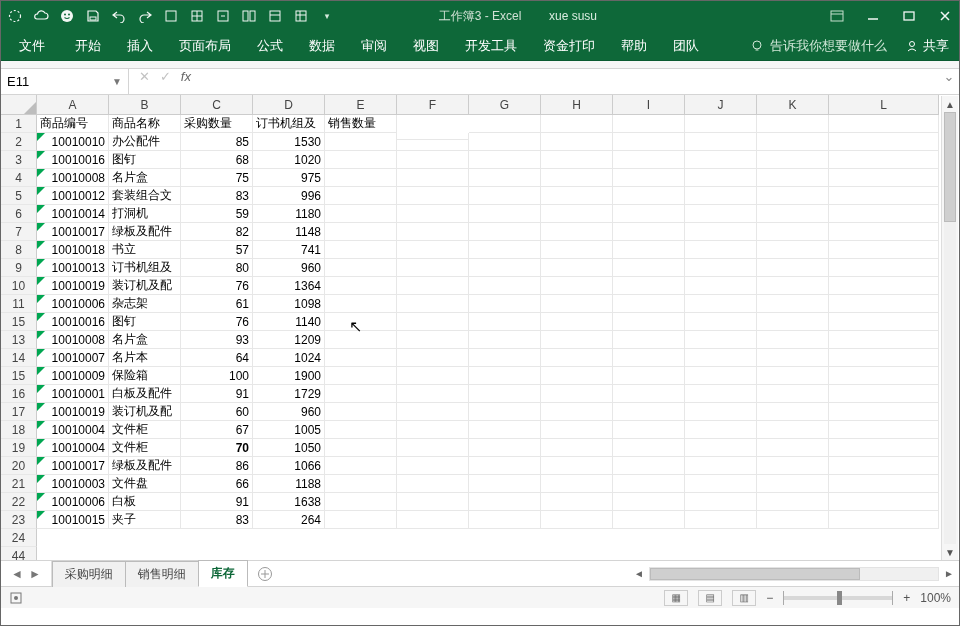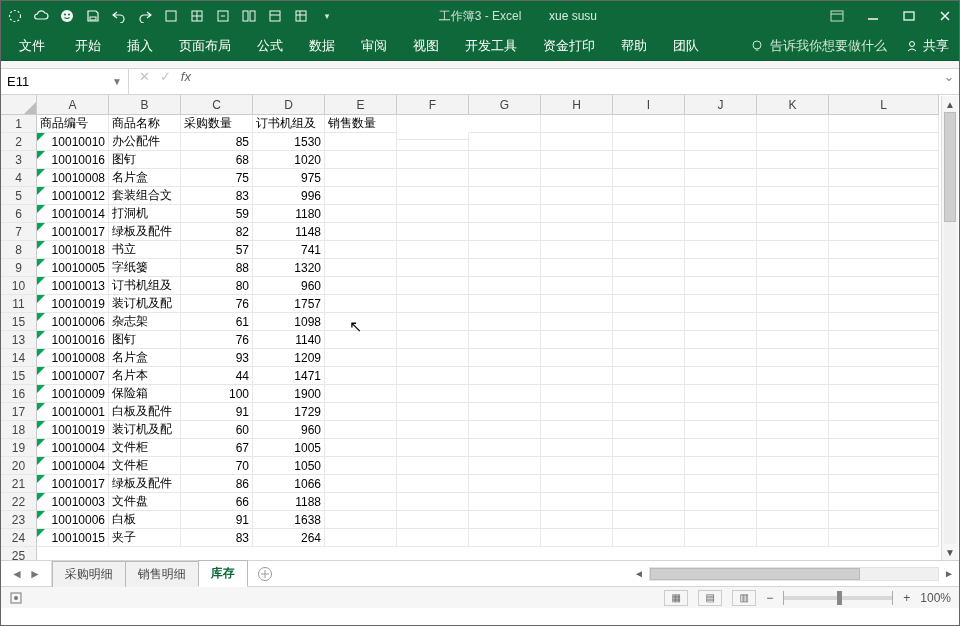--- a/index.html
+++ b/index.html
@@ -259,21 +259,21 @@
       <div class="row-h">15</div>
       <div class="row-h">16</div>
       <div class="row-h">17</div>
       <div class="row-h">18</div>
       <div class="row-h">19</div>
       <div class="row-h">20</div>
       <div class="row-h">21</div>
       <div class="row-h">22</div>
       <div class="row-h">23</div>
       <div class="row-h">24</div>
-      <div class="row-h">25</div>
+      <div class="row-h">44</div>
     </div>
   <div class="cells" id="cells">
       <div class="row">
         <div class="cell" style="width: 72px;">商品编号</div>
         <div class="cell" style="width: 72px;">商品名称</div>
         <div class="cell" style="width: 72px;">采购数量</div>
         <div class="cell" style="width: 72px;">订书机组及</div>
         <div class="cell" style="width: 72px;">销售数量</div>
         <div class="cell" style="width: 72px; margin-top: 24px;">销售金额</div>
         <div class="cell" style="width: 72px;"></div>
@@ -375,52 +375,38 @@
         <div class="cell" style="width: 72px;"></div>
         <div class="cell" style="width: 72px;"></div>
         <div class="cell" style="width: 72px;"></div>
         <div class="cell" style="width: 72px;"></div>
         <div class="cell" style="width: 72px;"></div>
         <div class="cell" style="width: 72px;"></div>
         <div class="cell" style="width: 72px;"></div>
         <div class="cell" style="width: 110px;"></div>
       </div>
       <div class="row">
-        <div class="cell right green-tri" style="width: 72px;">10010005</div>
-        <div class="cell" style="width: 72px;">字纸篓</div>
-        <div class="cell right" style="width: 72px;">88</div>
-        <div class="cell right" style="width: 72px;">1320</div>
-        <div class="cell" style="width: 72px;"></div>
-        <div class="cell" style="width: 72px;"></div>
-        <div class="cell" style="width: 72px;"></div>
-        <div class="cell" style="width: 72px;"></div>
-        <div class="cell" style="width: 72px;"></div>
-        <div class="cell" style="width: 72px;"></div>
-        <div class="cell" style="width: 72px;"></div>
-        <div class="cell" style="width: 110px;"></div>
-      </div>
-      <div class="row">
         <div class="cell right green-tri" style="width: 72px;">10010013</div>
         <div class="cell" style="width: 72px;">订书机组及</div>
         <div class="cell right" style="width: 72px;">80</div>
         <div class="cell right" style="width: 72px;">960</div>
         <div class="cell" style="width: 72px;"></div>
         <div class="cell" style="width: 72px;"></div>
         <div class="cell" style="width: 72px;"></div>
         <div class="cell" style="width: 72px;"></div>
         <div class="cell" style="width: 72px;"></div>
         <div class="cell" style="width: 72px;"></div>
         <div class="cell" style="width: 72px;"></div>
         <div class="cell" style="width: 110px;"></div>
       </div>
       <div class="row">
         <div class="cell right green-tri" style="width: 72px;">10010019</div>
         <div class="cell" style="width: 72px;">装订机及配</div>
         <div class="cell right" style="width: 72px;">76</div>
-        <div class="cell right" style="width: 72px;">1757</div>
+        <div class="cell right" style="width: 72px;">1364</div>
         <div class="cell" style="width: 72px;"></div>
         <div class="cell" style="width: 72px;"></div>
         <div class="cell" style="width: 72px;"></div>
         <div class="cell" style="width: 72px;"></div>
         <div class="cell" style="width: 72px;"></div>
         <div class="cell" style="width: 72px;"></div>
         <div class="cell" style="width: 72px;"></div>
         <div class="cell" style="width: 110px;"></div>
       </div>
       <div class="row">
@@ -461,22 +447,22 @@
         <div class="cell" style="width: 72px;"></div>
         <div class="cell" style="width: 72px;"></div>
         <div class="cell" style="width: 72px;"></div>
         <div class="cell" style="width: 72px;"></div>
         <div class="cell" style="width: 72px;"></div>
         <div class="cell" style="width: 110px;"></div>
       </div>
       <div class="row">
         <div class="cell right green-tri" style="width: 72px;">10010007</div>
         <div class="cell" style="width: 72px;">名片本</div>
-        <div class="cell right" style="width: 72px;">44</div>
-        <div class="cell right" style="width: 72px;">1471</div>
+        <div class="cell right" style="width: 72px;">64</div>
+        <div class="cell right" style="width: 72px;">1024</div>
         <div class="cell" style="width: 72px;"></div>
         <div class="cell" style="width: 72px;"></div>
         <div class="cell" style="width: 72px;"></div>
         <div class="cell" style="width: 72px;"></div>
         <div class="cell" style="width: 72px;"></div>
         <div class="cell" style="width: 72px;"></div>
         <div class="cell" style="width: 72px;"></div>
         <div class="cell" style="width: 110px;"></div>
       </div>
       <div class="row">
@@ -531,21 +517,21 @@
         <div class="cell" style="width: 72px;"></div>
         <div class="cell" style="width: 72px;"></div>
         <div class="cell" style="width: 72px;"></div>
         <div class="cell" style="width: 72px;"></div>
         <div class="cell" style="width: 72px;"></div>
         <div class="cell" style="width: 110px;"></div>
       </div>
       <div class="row">
         <div class="cell right green-tri" style="width: 72px;">10010004</div>
         <div class="cell" style="width: 72px;">文件柜</div>
-        <div class="cell right" style="width: 72px;">70</div>
+        <div class="cell right" style="width: 72px; font-weight: bold;">70</div>
         <div class="cell right" style="width: 72px;">1050</div>
         <div class="cell" style="width: 72px;"></div>
         <div class="cell" style="width: 72px;"></div>
         <div class="cell" style="width: 72px;"></div>
         <div class="cell" style="width: 72px;"></div>
         <div class="cell" style="width: 72px;"></div>
         <div class="cell" style="width: 72px;"></div>
         <div class="cell" style="width: 72px;"></div>
         <div class="cell" style="width: 110px;"></div>
       </div>

